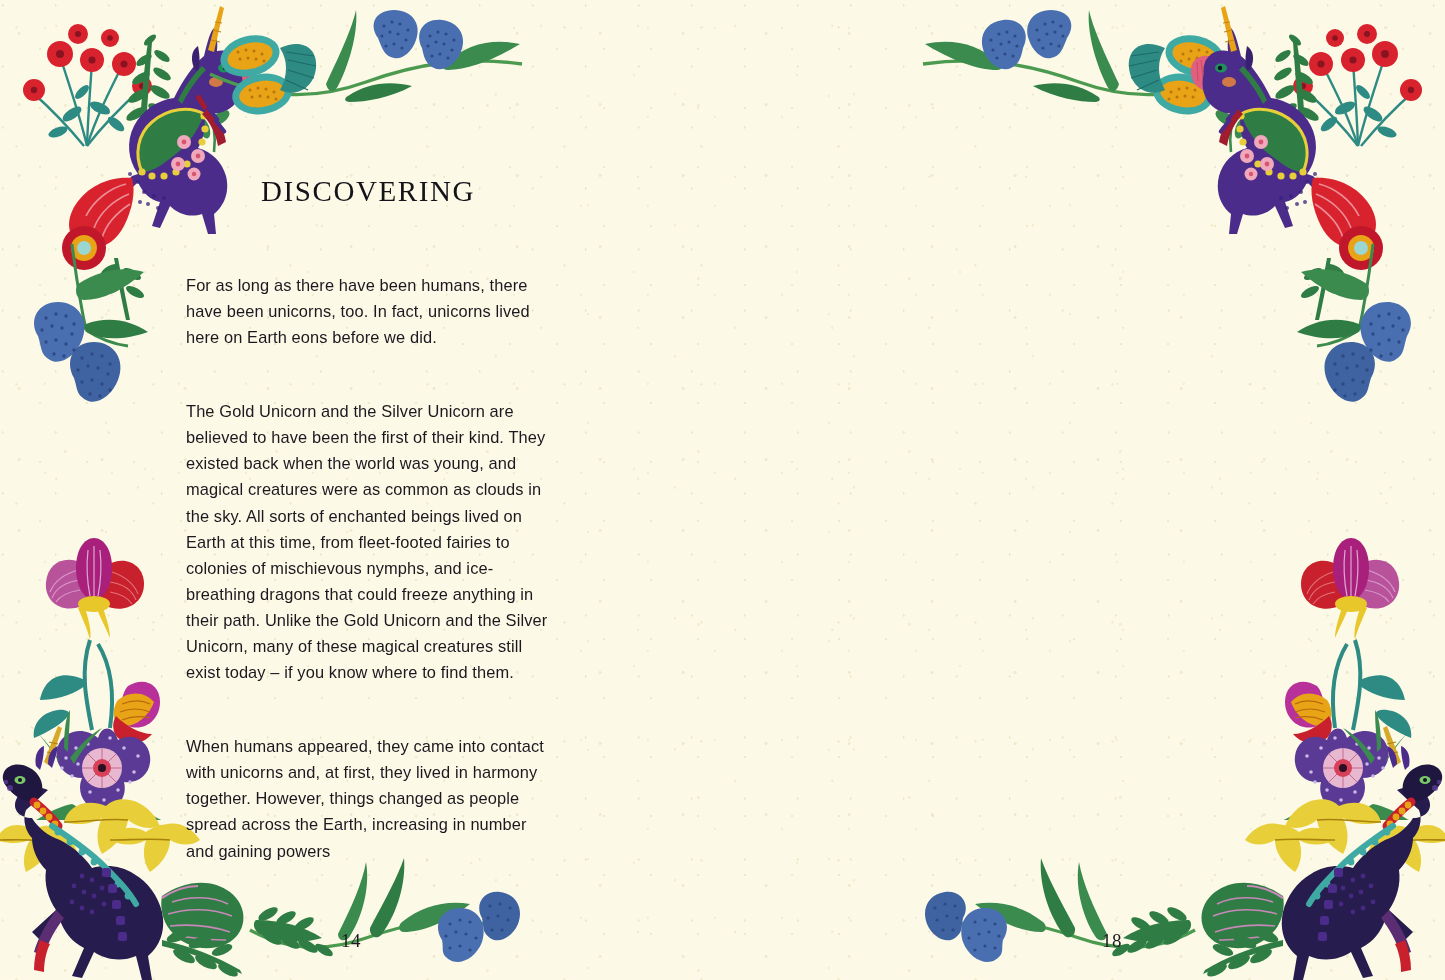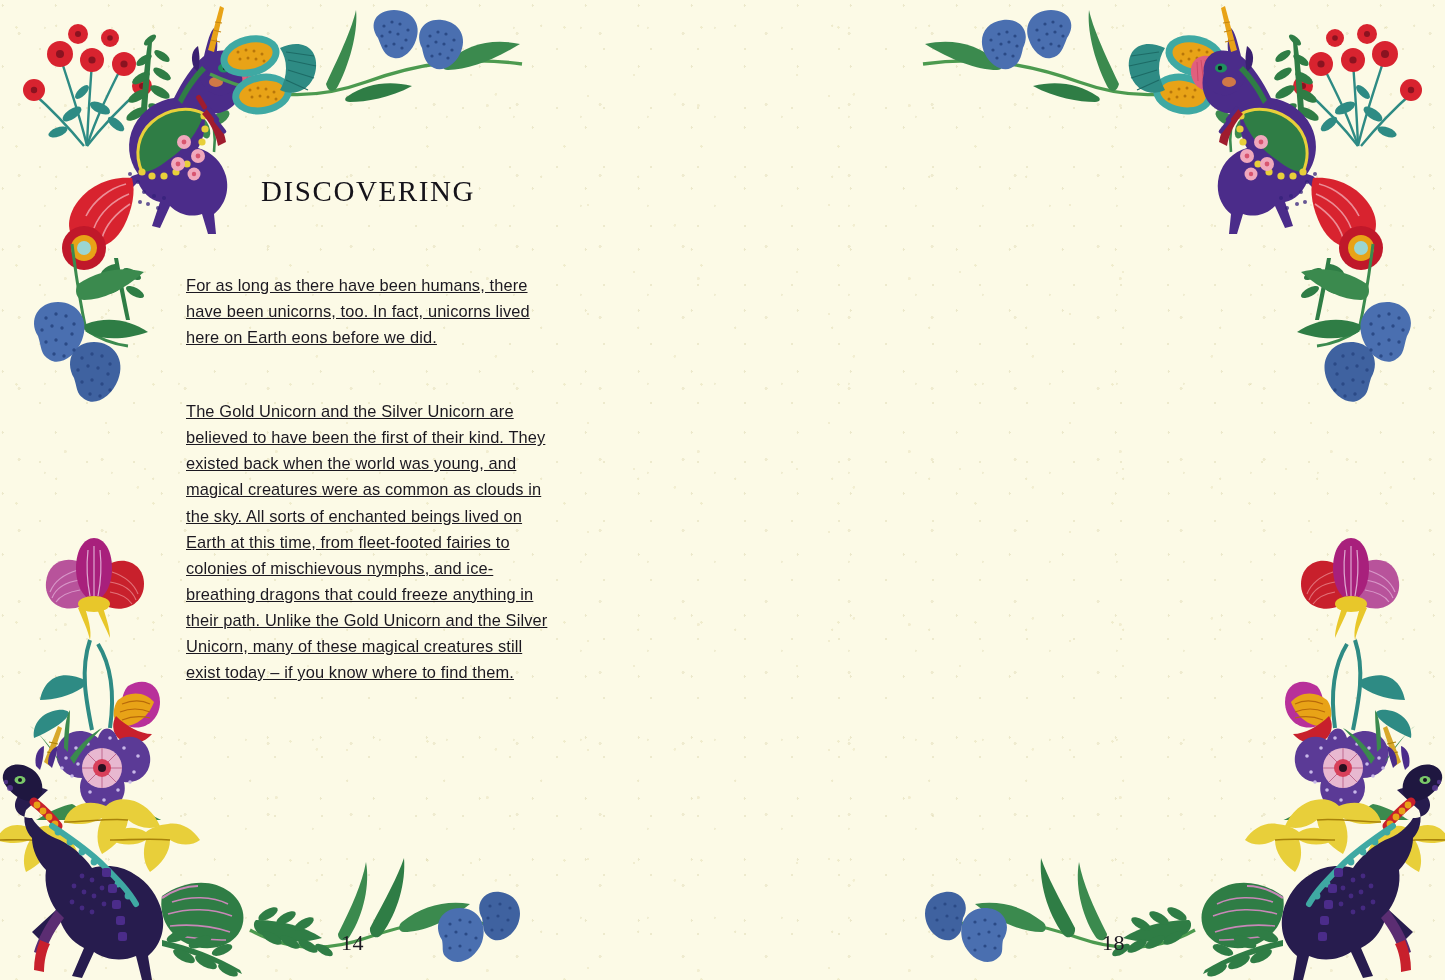--- a/index.html
+++ b/index.html
@@ -61,28 +61,27 @@
   }
   .chapter-title .ln{display:block;}
 
   p.body{
     margin:0 0 48px 0;
     font-size:16.4px;
     line-height:26.1px;
     letter-spacing:.12px;
     color:#1b1820;
     font-weight:400;
-    text-decoration:underline;
   }
   p.body:last-child{margin-bottom:0;}
 
   .folio{
     position:absolute;
     font-family:"Liberation Serif", serif;
-    font-size:22px;
+    font-size:19px;
     color:#1d1a22;
     letter-spacing:.5px;
   }
   .folio-left{left:341px;top:930px;}
   .folio-right{left:1102px;top:930px;}
 
   
   .orn{position:absolute;pointer-events:none;}
   .orn svg{display:block;overflow:visible;}
   .flip-h{transform:scaleX(-1);}
@@ -1153,20 +1152,21 @@
     </svg>
   </div>
 
   <div class="page page-left">
     <div class="col col-left">
       <h1 class="chapter-title">
         <span class="ln">Discovering</span>
       </h1>
       <p class="body">For as long as there have been humans, there have been unicorns, too. In fact, unicorns lived here on Earth eons before we did.</p>
       <p class="body">The Gold Unicorn and the Silver Unicorn are believed to have been the first of their kind. They existed back when the world was young, and magical creatures were as common as clouds in the sky. All sorts of enchanted beings lived on Earth at this time, from fleet-footed fairies to colonies of mischievous nymphs, and ice-breathing dragons that could freeze anything in their path. Unlike the Gold Unicorn and the Silver Unicorn, many of these magical creatures still exist today – if you know where to find them.</p>
+      <p class="body">When humans appeared, they came into contact with unicorns and, at first, they lived in harmony together. However, things changed as people spread across the Earth, increasing in number and gaining powers</p>
     </div>
     <div class="folio folio-left">14</div>
   </div>
 
   <div class="page page-right">
     
   </div>
   <div class="folio folio-right">18</div>
 
 </div>

